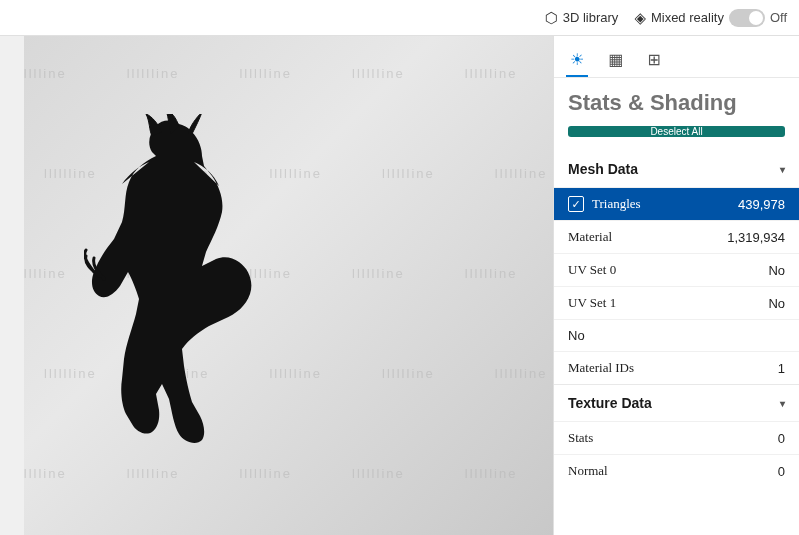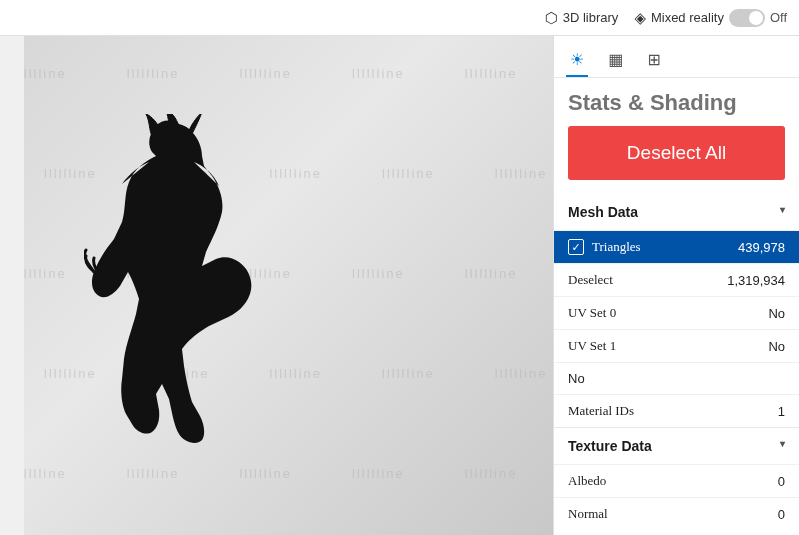--- a/index.html
+++ b/index.html
@@ -135,35 +135,35 @@
     .panel-title {
       font-size: 22px;
       font-weight: 600;
       color: #737373;
       padding: 12px 14px 10px;
     }
 
     
     .deselect-btn {
       margin: 0 14px 14px;
-      background: #ef4444;
+      background: #0f766e;
       color: #fff;
       border: none;
       border-radius: 3px;
-      padding: 16px 0;
-      font-size: 19px;
+      padding: 0 0;
+      font-size: 10px;
       cursor: pointer;
       width: calc(100% - 28px);
       text-align: center;
     }
 
     
     .section-header {
       display: flex;
-      align-items: flex-start;
+      align-items: center;
       justify-content: space-between;
       padding: 10px 14px;
       font-size: 14px;
       font-weight: 600;
       color: #1a1a1a;
       cursor: pointer;
     }
     .section-header .chevron {
       font-size: 10px;
       color: #555;
@@ -374,21 +374,21 @@
       <span class="chevron">▾</span>
     </div>
 
     <div class="mesh-row selected">
       <span class="checkbox-icon">✓</span>
       <span class="row-label">Triangles</span>
       <span class="row-value">439,978</span>
     </div>
 
     <div class="mesh-row">
-      <span class="row-label">Deselect</span>
+      <span class="row-label">Material</span>
       <span class="row-value">1,319,934</span>
     </div>
 
     <div class="mesh-row">
       <span class="row-label">UV Set 0</span>
       <span class="row-value">No</span>
     </div>
 
     <div class="mesh-row">
       <span class="row-label">UV Set 1</span>
@@ -405,21 +405,21 @@
     </div>
 
     <div class="divider-line"></div>
 
     <div class="section-header">
       <span>Texture Data</span>
       <span class="chevron">▾</span>
     </div>
 
     <div class="mesh-row">
-      <span class="row-label">Albedo</span>
+      <span class="row-label">Stats</span>
       <span class="row-value">0</span>
     </div>
 
     <div class="mesh-row">
       <span class="row-label">Normal</span>
       <span class="row-value">0</span>
     </div>
 
   </div>
 </div>

